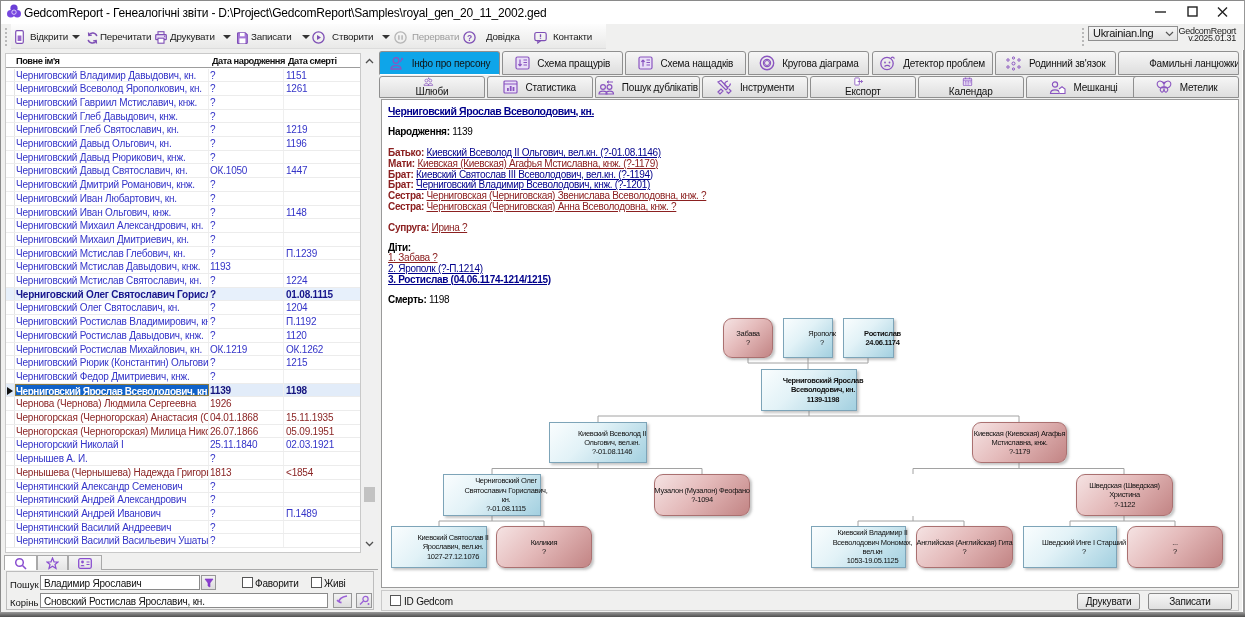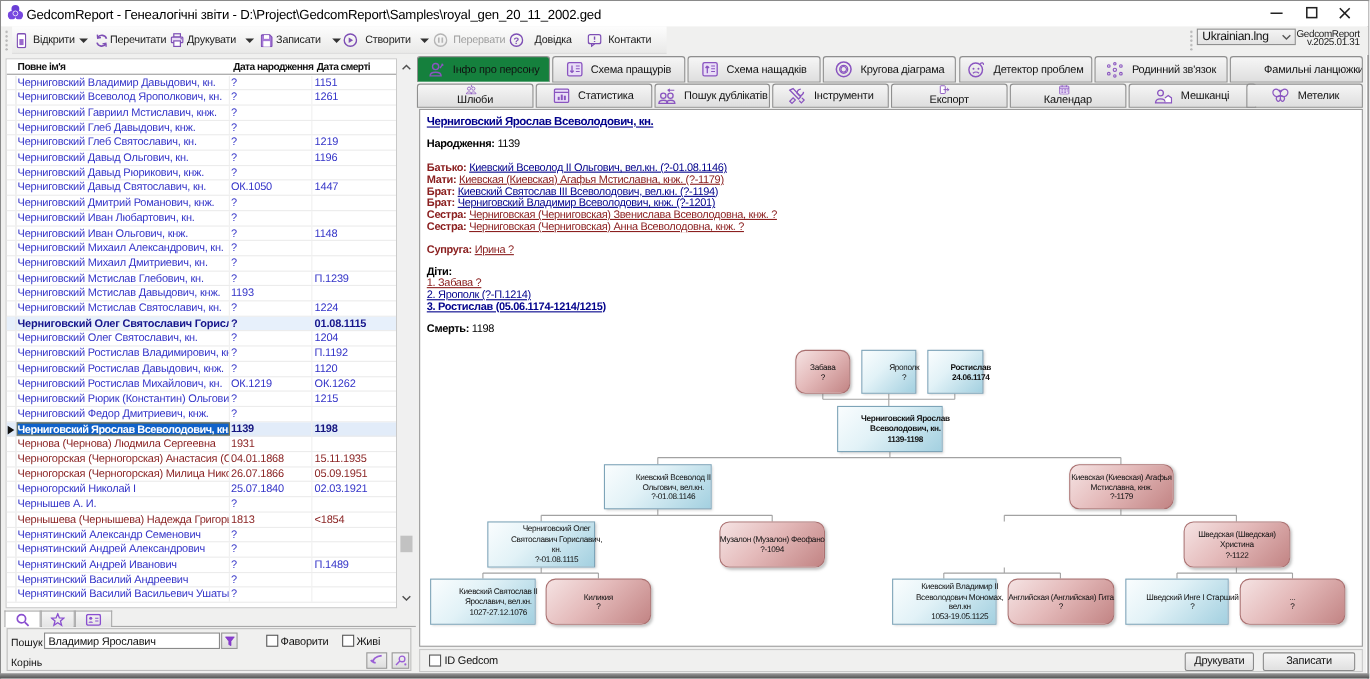--- a/index.html
+++ b/index.html
@@ -40,21 +40,21 @@
 #gbox{position:absolute;left:5px;top:521px;width:368px;height:39px;border:1px solid #bdbdbd;background:#f0f0ef;}
 .flabel{position:absolute;font-size:9.5px;color:#111;}
 .finput{position:absolute;background:#fff;border:1px solid #8a8a8a;font-size:10px;letter-spacing:-0.2px;color:#111;padding:1.5px 0 0 3px;white-space:nowrap;overflow:hidden;}
 .sqbtn{position:absolute;background:linear-gradient(#f2f2f2,#dedede);border:1px solid #979797;display:flex;align-items:center;justify-content:center;}
 .cb{position:absolute;width:11px;height:11px;background:#fff;border:1px solid #555;}
 .cblabel{position:absolute;font-size:10px;letter-spacing:-0.2px;color:#111;}
 
 #rpanel{position:absolute;left:379px;top:50px;width:863px;height:562px;background:#f0f0ef;}
 .tab{position:absolute;border:1px solid #8f8f8f;border-radius:3px 3px 0 0;background:linear-gradient(#f6f6f6,#dedede);display:flex;align-items:center;justify-content:center;font-size:10px;letter-spacing:-0.2px;color:#111;white-space:nowrap;overflow:hidden;}
 .tab svg{margin:0 7px 0 0;}
-.tab.on{background:#15803d;border-bottom-color:#fdfdfd;}
+.tab.on{background:#0ea5e9;border-bottom-color:#fdfdfd;}
 #content{position:absolute;left:2px;top:49px;width:858px;height:489px;background:#fff;border:1px solid #9a9a9a;}
 
 .il{position:absolute;font-size:10px;letter-spacing:-0.3px;white-space:nowrap;color:#000;}
 .bl{font-weight:bold;}
 .lnk{color:#00008b;text-decoration:underline;}
 .lnkf{color:#8b2020;text-decoration:underline;}
 .rlab{color:#8b2020;font-weight:bold;}
 
 .nb{position:absolute;font-size:7.5px;letter-spacing:-0.3px;line-height:9.3px;text-align:center;color:#111;display:flex;align-items:center;justify-content:center;box-shadow:1.5px 1.5px 2.5px rgba(110,110,110,.4);}
 .nb div{white-space:nowrap;}
@@ -292,39 +292,39 @@
           <div class="g" style="position:relative">
             <span style="position:absolute;left:1px;top:3px;width:0;height:0;border-top:4px solid transparent;border-bottom:4px solid transparent;border-left:6px solid #111;"></span>
           </div>
           <div class="c1" style="background:#1062c9;color:#fff;border:1px solid #8a7a42;padding-left:0;letter-spacing:-0.45px;">Черниговский Ярослав Всеволодович, кн.</div>
           <div class="c2">1139</div>
           <div class="c3">1198</div>
         </div>
 <div class="tr mar">
           <div class="g"></div>
           <div class="c1">Чернова (Чернова) Людмила Сергеевна</div>
-          <div class="c2">1931</div>
+          <div class="c2">1926</div>
           <div class="c3"></div>
         </div>
 <div class="tr mar">
           <div class="g"></div>
           <div class="c1">Черногорская (Черногорская) Анастасия (Стана) Н</div>
           <div class="c2">04.01.1868</div>
           <div class="c3">15.11.1935</div>
         </div>
 <div class="tr mar">
           <div class="g"></div>
           <div class="c1">Черногорская (Черногорская) Милица Николаевна</div>
           <div class="c2">26.07.1866</div>
           <div class="c3">05.09.1951</div>
         </div>
 <div class="tr">
           <div class="g"></div>
           <div class="c1">Черногорский Николай I</div>
-          <div class="c2">25.07.1840</div>
+          <div class="c2">25.11.1840</div>
           <div class="c3">02.03.1921</div>
         </div>
 <div class="tr">
           <div class="g"></div>
           <div class="c1">Чернышев А. И.</div>
           <div class="c2">?</div>
           <div class="c3"></div>
         </div>
 <div class="tr mar">
           <div class="g"></div>
@@ -404,20 +404,21 @@
 <div class="sqbtn" style="left:200px;top:525px;width:15px;height:15px;">
       <svg width="10" height="10" viewBox="0 0 10 10">
         <path d="M1 1 H9 L6 5 V9 L4 8 V5 Z" fill="#8a3fd0" stroke="#7a30c0" stroke-width=".6"></path>
       </svg>
     </div>
 <div class="cb" style="left:241px;top:527px;"></div>
     <div class="cblabel" style="left:254px;top:528px;">Фаворити</div>
 <div class="cb" style="left:310px;top:527px;"></div>
     <div class="cblabel" style="left:323px;top:528px;">Живі</div>
 <div class="flabel" style="left:9px;top:547px;">Корінь</div>
+<div class="finput" style="left:39px;top:543px;width:288px;height:15px;">Сновский Ростислав Ярославич, кн.</div>
 <div class="sqbtn" style="left:332px;top:543px;width:19px;height:15px;">
       <svg width="13" height="11" viewBox="0 0 13 11">
         <path d="M11 1 C5 2 3 4 3 7 M3 7 L1 5.2 M3 7 L5.5 7.6" fill="none" stroke="#9a5fd6" stroke-width="1.6"></path>
       </svg>
     </div>
 <div class="sqbtn" style="left:355px;top:543px;width:16px;height:15px;">
       <svg width="11" height="11" viewBox="0 0 11 11">
         <circle cx="6.5" cy="4" r="2.6" fill="none" stroke="#9a5fd6" stroke-width="1.2"></circle>
         <line x1="4.5" y1="6" x2="1" y2="9.5" stroke="#9a5fd6" stroke-width="1.3"></line>
         <circle cx="9.5" cy="9" r="1" fill="#9a5fd6"></circle>
@@ -592,21 +593,21 @@
 <div class="il" style="left:6px;top:47.0px;"><span class="rlab">Батько:</span> <span class="lnk">Киевский Всеволод II Ольгович, вел.кн. (?-01.08.1146)</span></div>
 <div class="il" style="left:6px;top:57.8px;"><span class="rlab">Мати:</span> <span class="lnkf">Киевская (Киевская) Агафья Мстиславна, кнж. (?-1179)</span></div>
 <div class="il" style="left:6px;top:68.5px;"><span class="rlab">Брат:</span> <span class="lnk">Киевский Святослав III Всеволодович, вел.кн. (?-1194)</span></div>
 <div class="il" style="left:6px;top:79.2px;"><span class="rlab">Брат:</span> <span class="lnk">Черниговский Владимир Всеволодович, кнж. (?-1201)</span></div>
 <div class="il" style="left:6px;top:90.0px;"><span class="rlab">Сестра:</span> <span class="lnkf">Черниговская (Черниговская) Звенислава Всеволодовна, кнж. ?</span></div>
 <div class="il" style="left:6px;top:100.8px;"><span class="rlab">Сестра:</span> <span class="lnkf">Черниговская (Черниговская) Анна Всеволодовна, кнж. ?</span></div>
 <div class="il" style="left:6px;top:121.5px;"><span class="rlab">Супруга:</span> <span class="lnkf">Ирина ?</span></div>
 <div class="il" style="left:6px;top:141.5px;"><span class="bl">Діти:</span></div>
 <div class="il" style="left:6px;top:152.2px;"><span class="lnkf">1. Забава ?</span></div>
 <div class="il" style="left:6px;top:162.9px;"><span class="lnk">2. Ярополк (?-П.1214)</span></div>
-<div class="il" style="left:6px;top:173.6px;"><span class="lnk bl">3. Ростислав (05.06.1174-1214/1215)</span></div>
+<div class="il" style="left:6px;top:173.6px;"><span class="lnk bl">3. Ростислав (04.06.1174-1214/1215)</span></div>
 <div class="il" style="left:6px;top:193.5px;"><span class="bl">Смерть:</span> 1198</div>
 <div class="nb nbf" style="left:341px;top:218px;width:50px;height:40px;">
         <div>Забава<br>?</div>
       </div>
 <div class="nb nbm" style="left:401px;top:218px;width:50px;height:40px;">
         <div>Ярополк<br>?</div>
       </div>
 <div class="nb nbm nbb" style="left:461px;top:218px;width:51px;height:40px;">
         <div>Ростислав<br>24.06.1174</div>
       </div>

